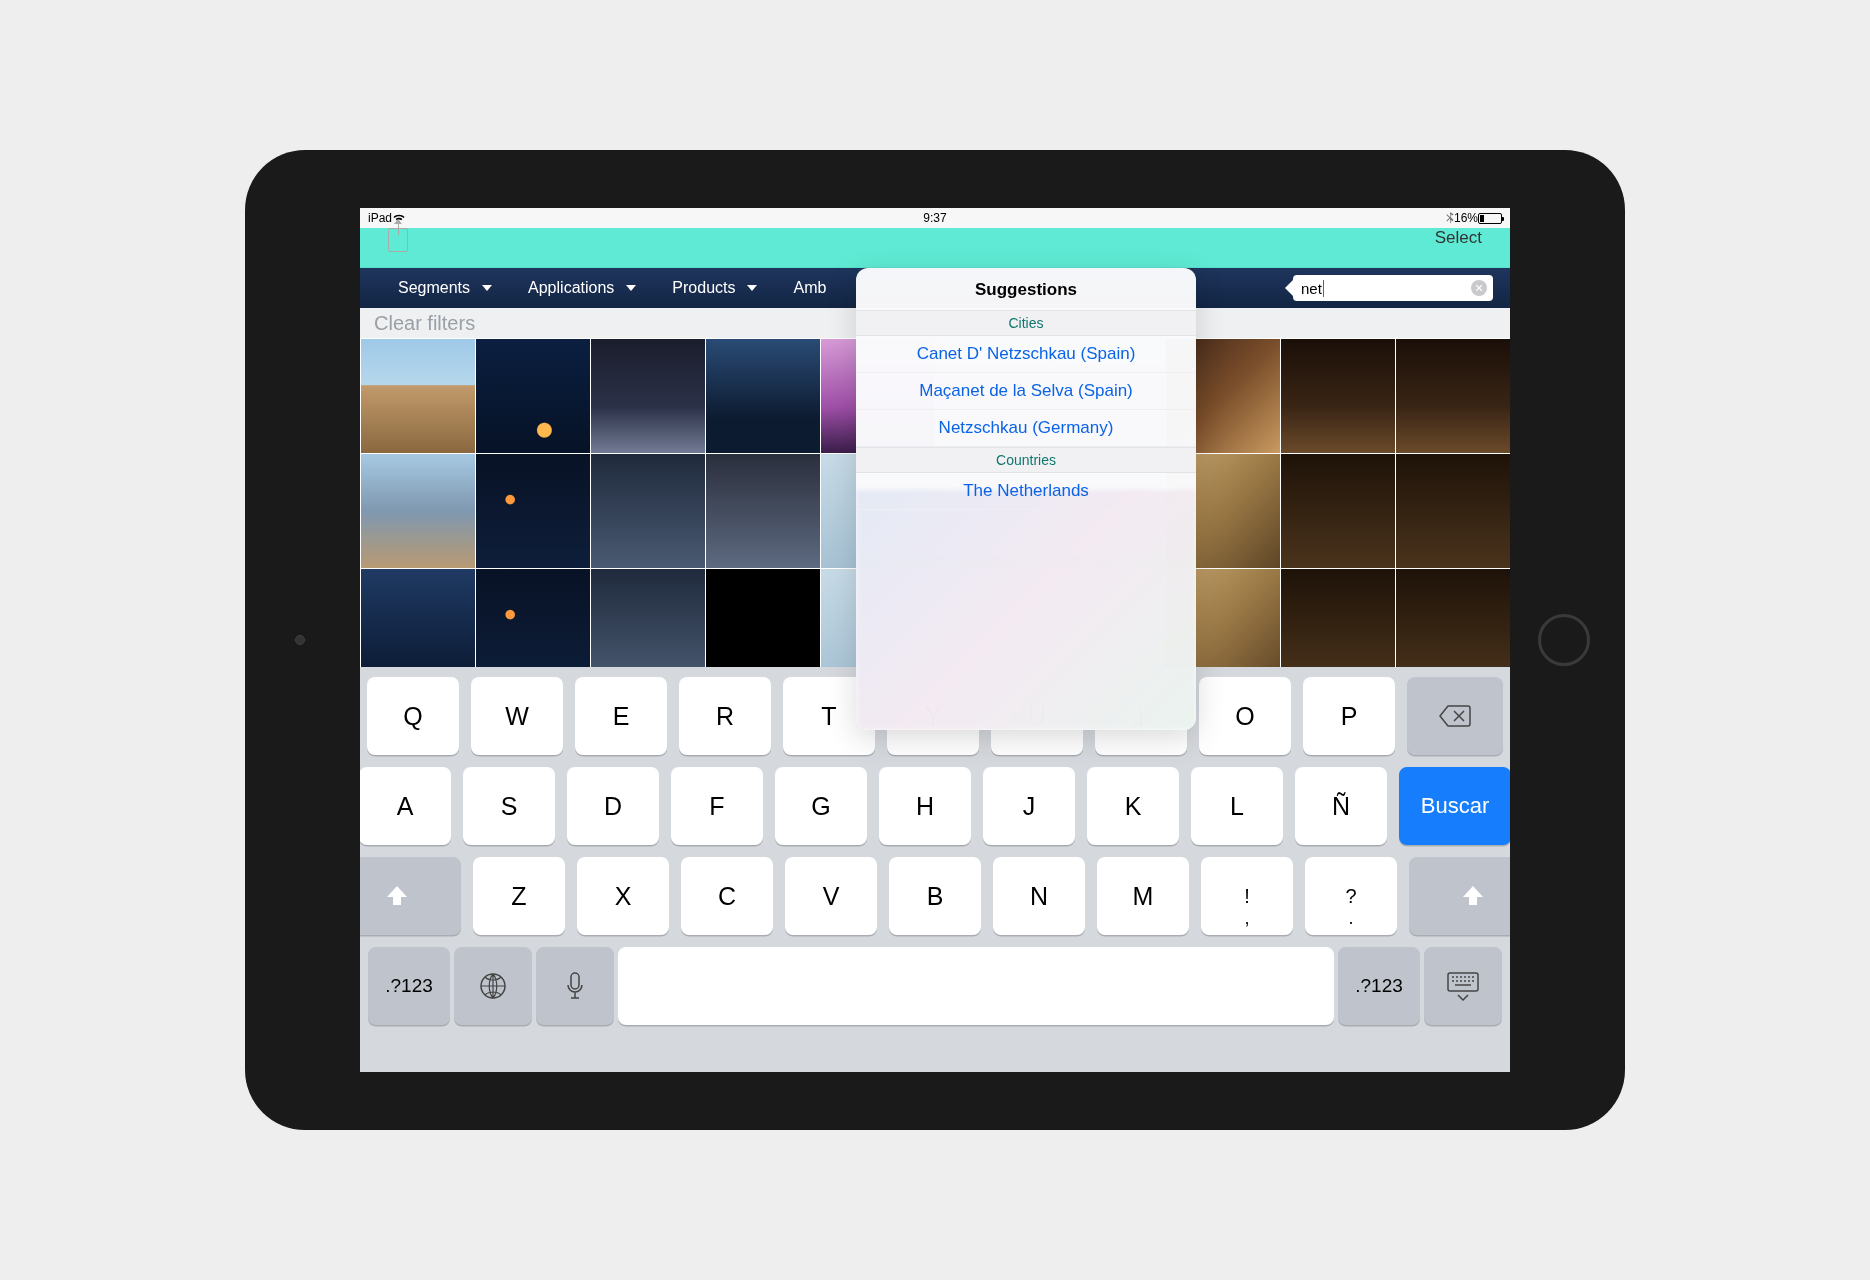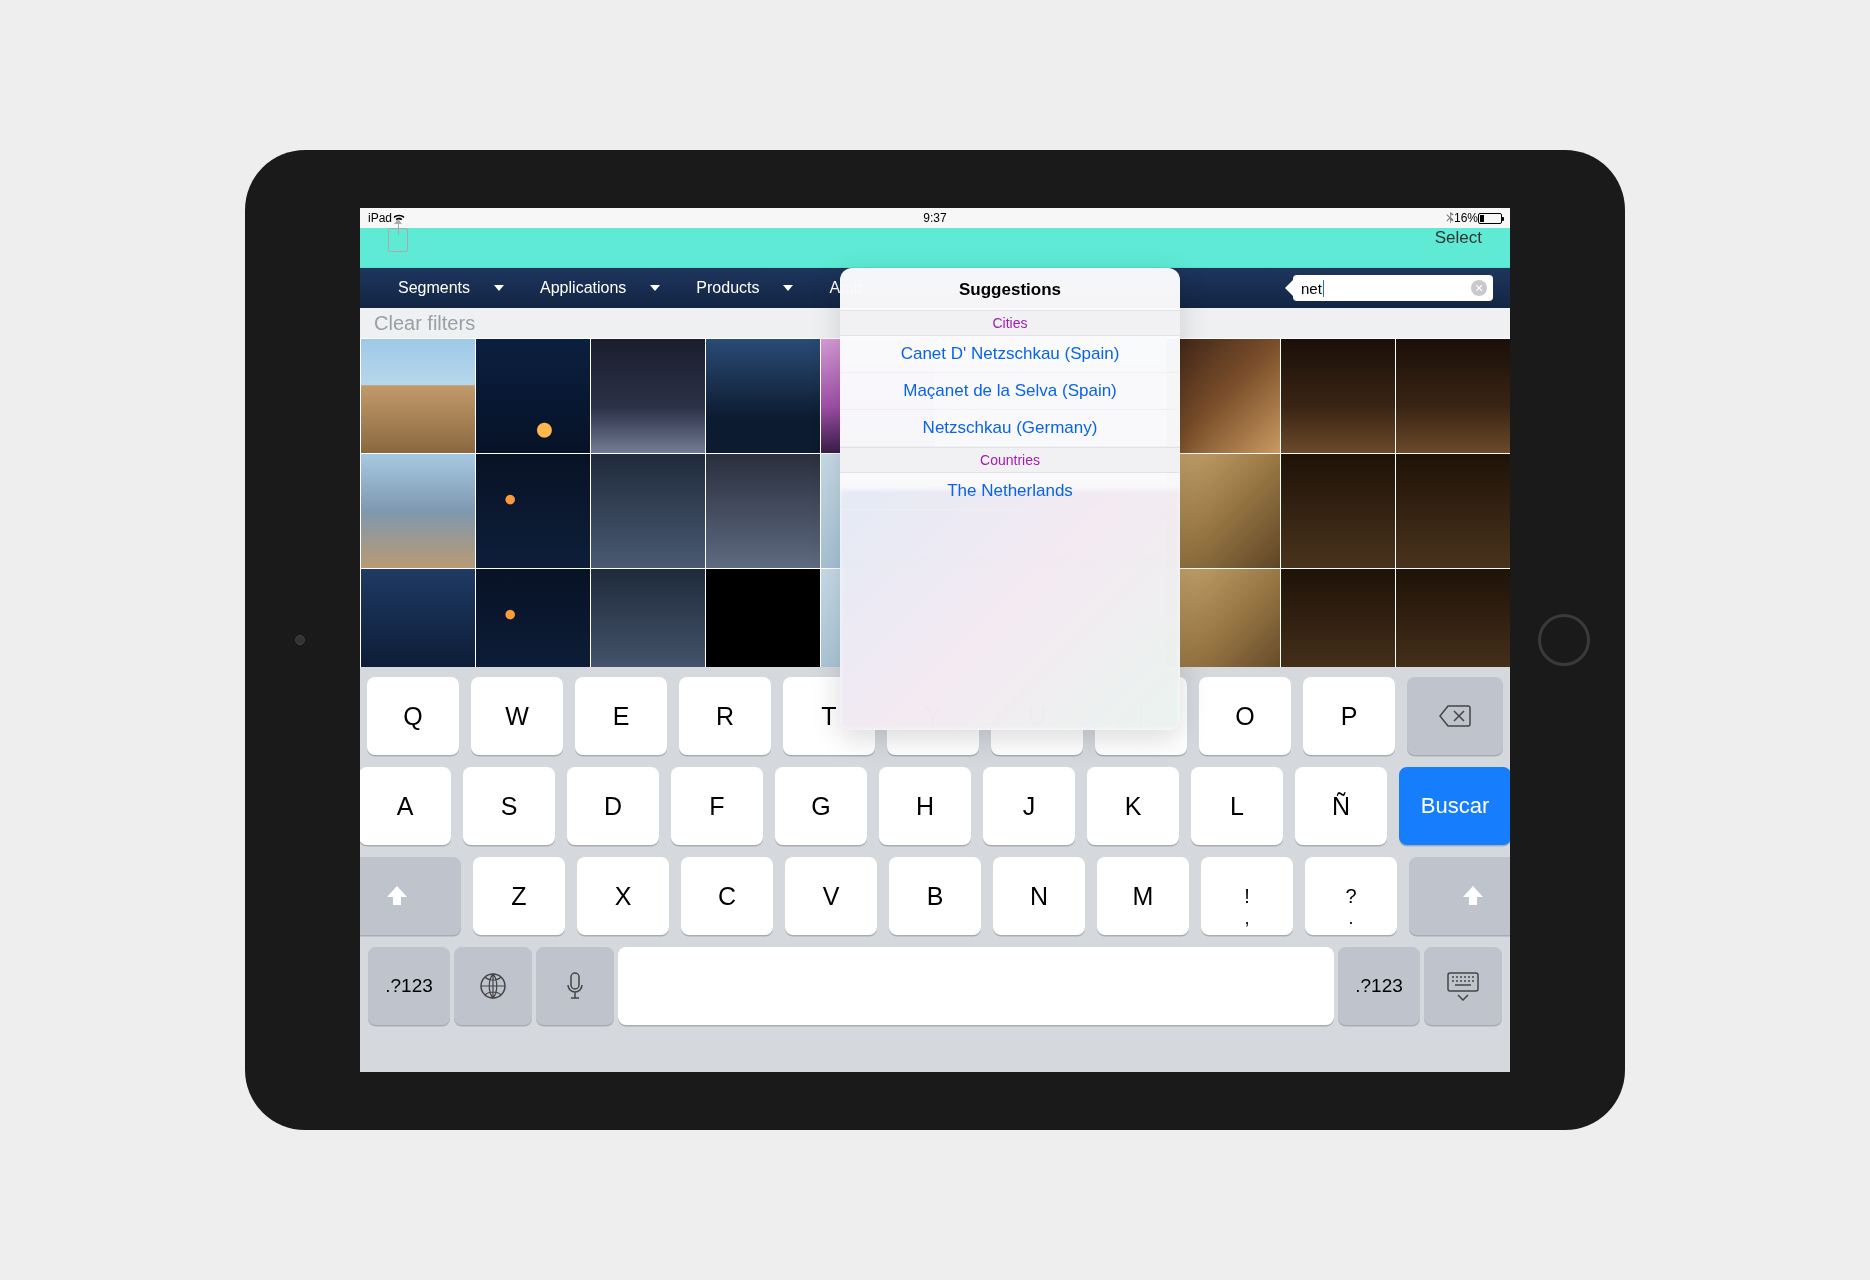--- a/index.html
+++ b/index.html
@@ -21,21 +21,21 @@
 
   
   .toolbar { height:40px; background:#5eead4; display:flex; align-items:flex-start; justify-content:space-between; padding:0 28px; color:#555; border-bottom:1px solid rgba(0,0,0,.05); }
   .toolbar .share { width:20px; height:24px; border:1px solid #aaa; border-radius:2px; position:relative; display:flex; align-items:flex-end; justify-content:center; }
   .toolbar .share::before { content:""; position:absolute; top:-8px; width:1px; height:14px; background:#aaa; }
   .toolbar .share::after { content:""; position:absolute; top:-10px; width:0; height:0; border-left:4px solid transparent; border-right:4px solid transparent; border-bottom:5px solid #aaa; }
   .select-label { font-size:17px; color:#333; font-weight:400; }
 
   
   .navbar { height:40px; background:#1e355d; background:linear-gradient(#1e355d,#122543); display:flex; align-items:center; padding:0 20px; gap:0; color:#fff; font-size:16px; position:relative; }
-  .nav-item { display:flex; align-items:center; gap:24px; padding:0 18px; cursor:pointer; }
+  .nav-item { display:flex; align-items:center; gap:12px; padding:0 18px; cursor:pointer; }
   .caret { width:0; height:0; border-left:5px solid transparent; border-right:5px solid transparent; border-top:6px solid #fff; }
   .search-wrap { position:absolute; right:17px; top:50%; transform:translateY(-50%); display:flex; align-items:center; }
   .search-pointer { width:0; height:0; border-top:9px solid transparent; border-bottom:9px solid transparent; border-right:9px solid #fff; margin-right:-1px; }
   .search-field { width:200px; height:26px; background:#fff; border-radius:4px; display:flex; align-items:center; padding:0 8px; font-size:15px; color:#000; position:relative; }
   .search-field .cursor { display:inline-block; width:1.5px; height:17px; background:#1e6fda; margin-left:1px; }
   .search-clear { position:absolute; right:6px; width:16px; height:16px; border-radius:50%; background:#c9c9cc; display:flex; align-items:center; justify-content:center; color:#fff; font-size:11px; }
 
   
   .subbar { height:30px; display:flex; align-items:center; padding:0 14px; font-size:20px; color:#9aa0a6; background:#eef0f2; }
 
@@ -55,23 +55,23 @@
   .t-i{background:radial-gradient(circle at 30% 40%,#ff9a3c 0 4%,transparent 5%),linear-gradient(#081225,#0e1e3a);}
   .t-j{background:linear-gradient(#1f2a3c,#4a5a72);}
   .t-k{background:linear-gradient(#2a2f3d,#5e6a80);}
   .t-l{background:linear-gradient(135deg,#c8a770,#9a7845,#5e4526);}
   .t-m{background:linear-gradient(#1e1208,#4a331c);}
   .t-n{background:linear-gradient(#1f3a63,#0a1830);}
   .t-o{background:#000;}
   .t-p{background:linear-gradient(#c7dbe7,#a7c2d4);}
 
   
-  .popover { position:absolute; top:60px; left:480px; width:340px; background:rgba(250,250,252,.98); border-radius:12px; box-shadow:0 8px 30px rgba(0,0,0,.15); overflow:hidden; z-index:50; padding-bottom:220px; }
+  .popover { position:absolute; top:60px; left:496px; width:340px; background:rgba(250,250,252,.98); border-radius:12px; box-shadow:0 8px 30px rgba(0,0,0,.15); overflow:hidden; z-index:50; padding-bottom:220px; }
   .pop-title { text-align:center; font-weight:600; font-size:17px; padding:12px 0 10px; }
-  .pop-sect { text-align:center; font-size:14px; color:#a21caf; background:#f1f1f3; border-top:1px solid #e3e3e6; border-bottom:1px solid #e3e3e6; padding:4px 0; }
+  .pop-sect { text-align:center; font-size:14px; color:#0f766e; background:#f1f1f3; border-top:1px solid #e3e3e6; border-bottom:1px solid #e3e3e6; padding:4px 0; }
   .pop-item { text-align:center; color:#0b63e6; font-size:17px; padding:8px 0; border-bottom:1px solid #efeff2; cursor:pointer; }
   .pop-body-blur { position:absolute; inset:auto 0 0 0; height:240px; background:linear-gradient(135deg,rgba(180,200,230,.3),rgba(230,200,220,.3),rgba(200,230,210,.3)); filter:blur(2px); z-index:-1; }
 
   
   .keyboard { position:absolute; left:0; right:0; bottom:0; height:405px; background:#d5d8dd; padding:10px 8px 8px; display:flex; flex-direction:column; gap:12px; z-index:40; }
   .krow { display:flex; gap:12px; justify-content:center; }
   .key { height:78px; background:#fff; border-radius:8px; box-shadow:0 1.5px 0 #a9adb3; display:flex; align-items:center; justify-content:center; font-size:25px; color:#000; cursor:pointer; flex:1; min-width:0; position:relative; }
   .key.func { background:#bfc4cc; }
   .key.search { background:#167efc; color:#fff; font-size:22px; }
   .key .sub { position:absolute; bottom:6px; font-size:18px; }

